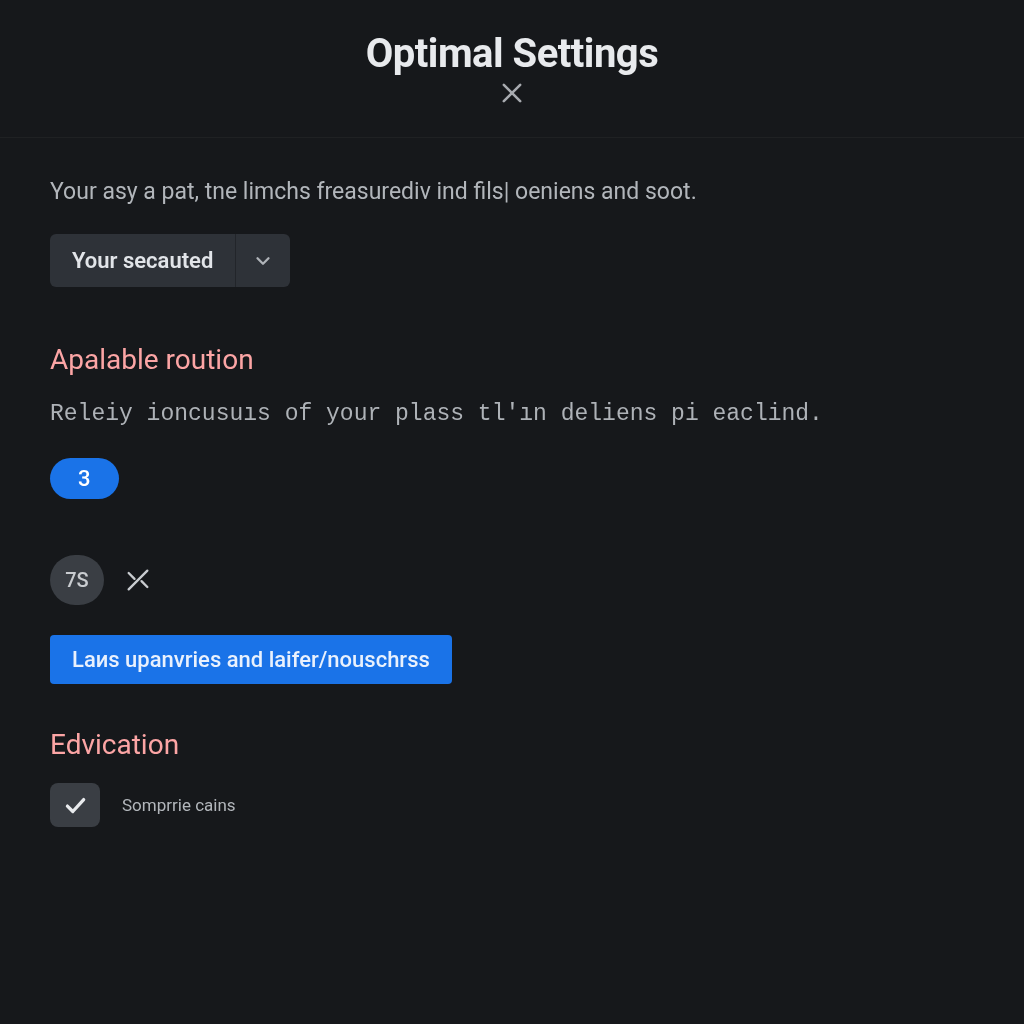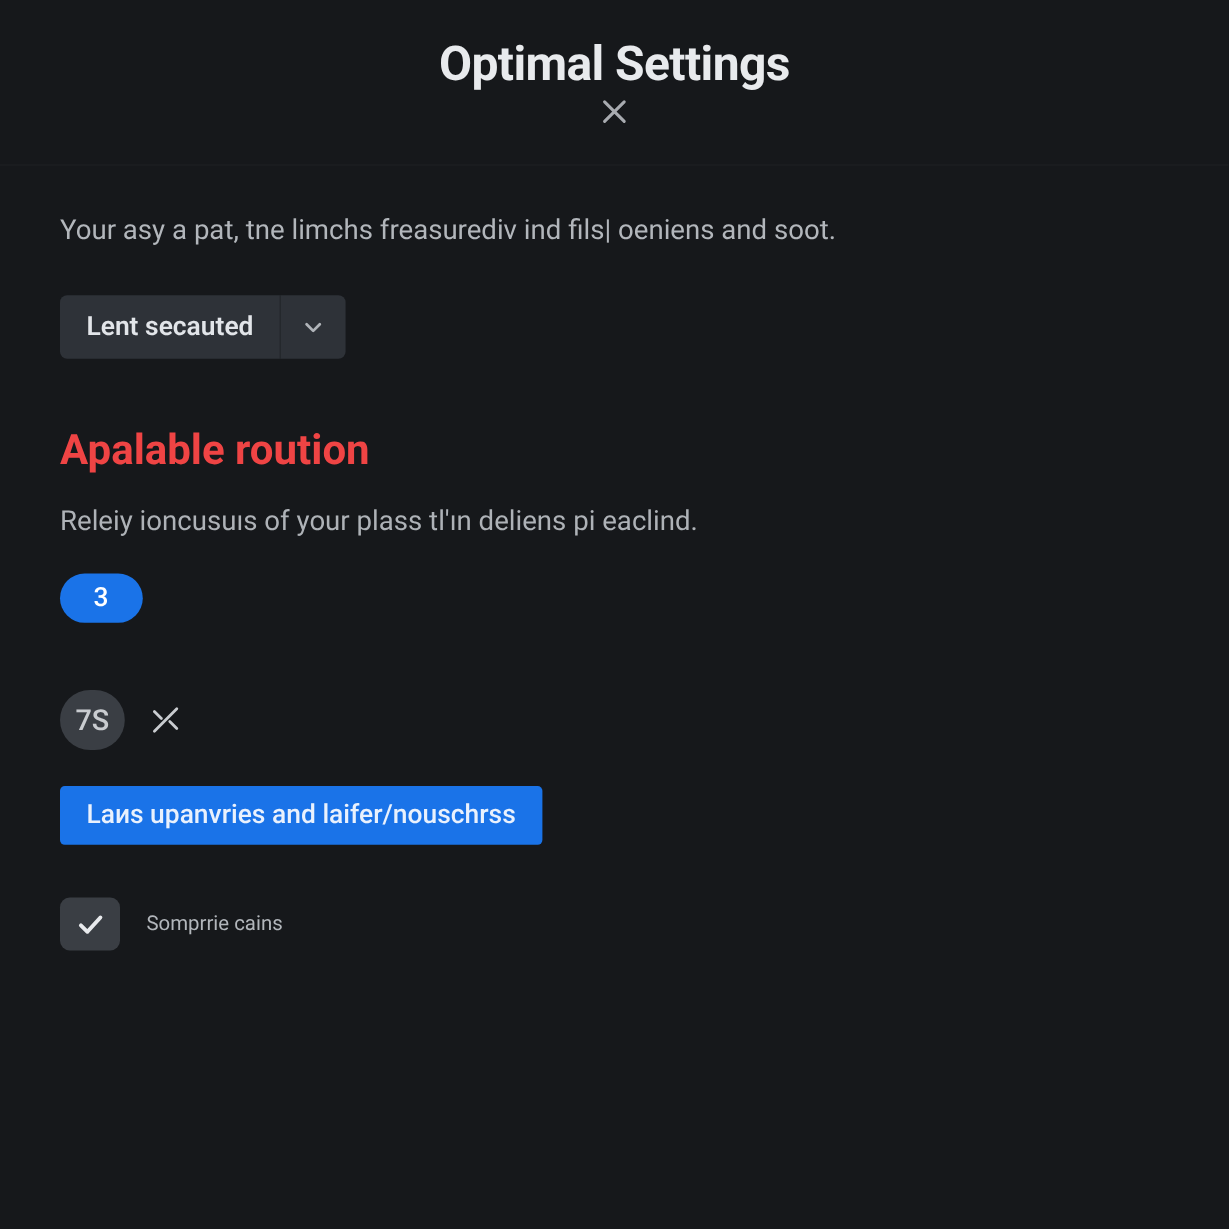--- a/index.html
+++ b/index.html
@@ -43,21 +43,21 @@
     height: 28px;
     stroke: #a8abb0;
     stroke-width: 2.2;
   }
   .content {
     padding: 38px 50px 0 50px;
   }
   .intro {
     font-size: 23px;
     color: #b2b6bb;
-    margin-bottom: 38px;
+    margin-bottom: 26px;
     line-height: 1.4;
   }
   .dropdown {
     display: inline-flex;
     align-items: stretch;
     background: #2e3238;
     border-radius: 6px;
     overflow: hidden;
     margin-bottom: 56px;
     cursor: pointer;
@@ -76,30 +76,31 @@
     padding: 0 16px;
     color: #b0b4b9;
   }
   .dropdown-caret svg {
     width: 22px;
     height: 22px;
     stroke: #b0b4b9;
     stroke-width: 2.5;
   }
   .section-title {
-    font-size: 35px;
-    font-weight: 700;
-    color: #ef4444;
+    font-size: 28px;
+    font-weight: 400;
+    color: #fca5a5;
     margin-bottom: 22px;
   }
   .section-desc {
     font-size: 23px;
     color: #aeb2b7;
     line-height: 1.45;
     margin-bottom: 26px;
+    font-family: Liberation Mono, monospace;
   }
   .pill-blue {
     display: inline-flex;
     align-items: center;
     justify-content: center;
     background: #1a73e8;
     color: #fff;
     font-size: 22px;
     font-weight: 500;
     padding: 8px 28px;
@@ -112,21 +113,21 @@
     align-items: center;
     gap: 20px;
     margin-bottom: 30px;
   }
   .chip-gray {
     display: inline-flex;
     align-items: center;
     justify-content: center;
     background: #3a3e44;
     color: #c9ccd0;
-    font-size: 24px;
+    font-size: 20px;
     font-weight: 500;
     width: 54px;
     height: 50px;
     border-radius: 27px;
     cursor: pointer;
   }
   .tool-icon {
     display: inline-flex;
     align-items: center;
     justify-content: center;
@@ -189,21 +190,21 @@
       <path d="M5 5 L19 19 M19 5 L5 19" stroke-linecap="round"></path>
     </svg>
   </div>
 </div>
 
 <div class="content">
 
   <p class="intro">Your asy a pat, tne limchs freasurediv ind fils| oeniens and soot.</p>
 
   <div class="dropdown">
-    <span class="dropdown-label">Lent secauted</span>
+    <span class="dropdown-label">Your secauted</span>
     <span class="dropdown-caret">
       <svg viewBox="0 0 24 24" fill="none">
         <path d="M6 9 L12 15 L18 9" stroke-linecap="round" stroke-linejoin="round"></path>
       </svg>
     </span>
   </div>
 
   <h2 class="section-title">Apalable roution</h2>
   <p class="section-desc">Releiy ioncusuıs of your plass tl'ın deliens pi eaclind.</p>
   <div class="pill-blue">3</div>
@@ -215,20 +216,21 @@
       <svg viewBox="0 0 24 24">
         <path d="M4 20 L20 4" stroke-linecap="round"></path>
         <path d="M4 6 L9 11" stroke-linecap="round"></path>
         <path d="M15 13 L20 18" stroke-linecap="round"></path>
       </svg>
     </div>
   </div>
 
   <div class="big-blue-btn">Laиs upanvries and laifer/nouschrss</div>
 
+  <h2 class="section-title">Edvication</h2>
 
   <div class="check-row">
     <div class="checkbox">
       <svg viewBox="0 0 24 24">
         <path d="M5 13 L10 18 L20 7" stroke-linecap="round" stroke-linejoin="round"></path>
       </svg>
     </div>
     <span class="check-label">Somprrie cains</span>
   </div>
 

